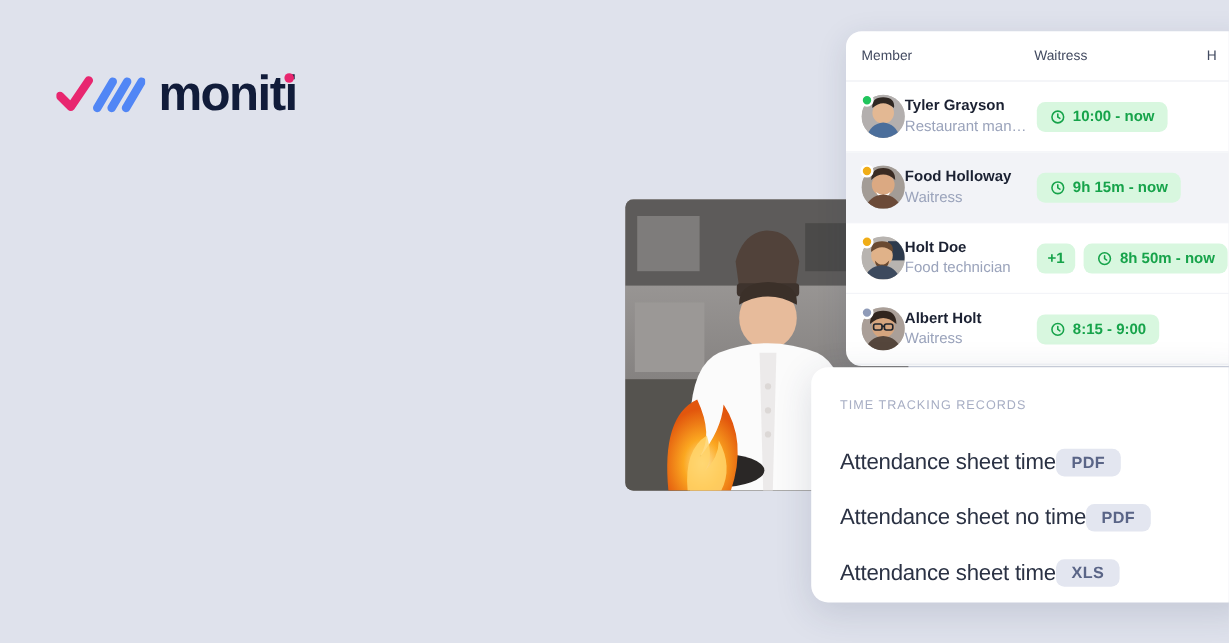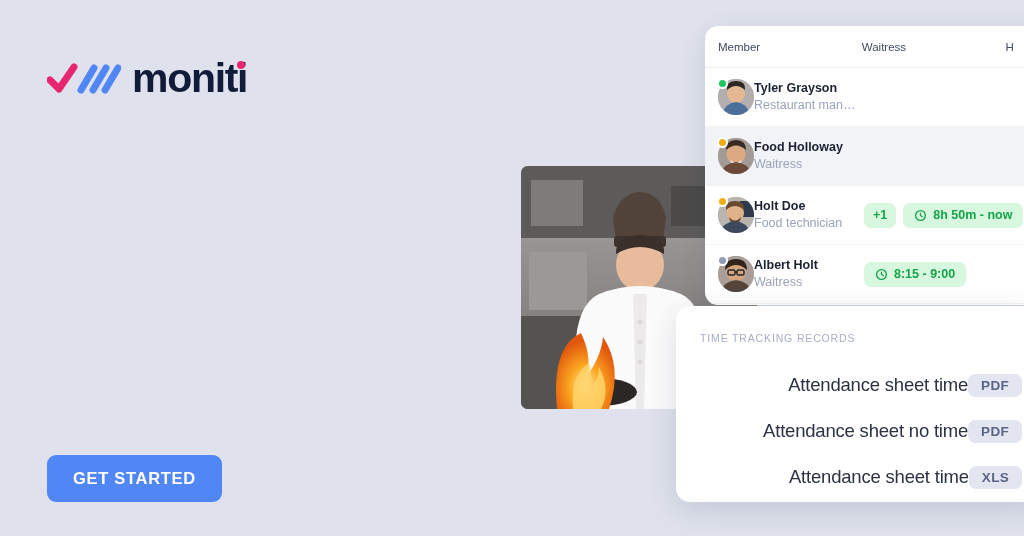--- a/index.html
+++ b/index.html
@@ -107,21 +107,21 @@
     position:absolute; left:676px; top:306px; width:368px; height:196px;
     background:#fff; border-radius:14px;
     box-shadow:0 8px 30px rgba(42,51,85,.15);
     padding:26px 22px 0 24px;
   }
   .rec-title {
     font-size:10.5px; letter-spacing:0.85px; color:#a7aec4; font-weight:400;
     text-transform:uppercase; margin-bottom:18px;
   }
   .rec-row {
-    display:flex; align-items:center; justify-content:flex-end;
+    display:flex; align-items:center; justify-content:flex-start;
     height:46px;
   }
   .rec-label { font-size:18.5px; color:#2b3244; font-weight:400; letter-spacing:-.2px; }
   .rec-badge {
     background:#e3e6f0; color:#5a6587; font-size:13.5px; font-weight:700;
     border-radius:7px; padding:4px 13px; letter-spacing:.3px;
   }
 </style>
 </head>
 <body>
@@ -135,21 +135,20 @@
       <line x1="46" y1="28" x2="59" y2="6" stroke="#5186f5" stroke-width="7" stroke-linecap="round"></line>
       <line x1="58" y1="28" x2="71" y2="6" stroke="#5186f5" stroke-width="7" stroke-linecap="round"></line>
     </svg>
     <span class="logo-word">
       <span>moniti</span>
       <span class="logo-dot"></span>
     </span>
   </div>
 
 
-  <button class="cta">GET STARTED</button>
 </div>
 
 <div class="photo">
   <svg viewBox="0 0 236 243" preserveAspectRatio="xMidYMid slice">
     <defs>
       <linearGradient id="kit" x1="0" y1="0" x2="0" y2="1">
         <stop offset="0" stop-color="#a9a6a4"></stop>
           <stop offset="1" stop-color="#6f6c6b"></stop>
       </linearGradient>
       <radialGradient id="fl" cx="50%" cy="70%" r="60%">
@@ -198,39 +197,57 @@
           <path d="M9 11 q9-8 18 0 q1-9-9-9 q-10 0-9 9z" fill="#2f2722"></path>
           <path d="M4 36 q3-12 14-13 q11 1 14 13z" fill="#4b6e9b"></path>
         </svg>
       </span>
       <span class="dot online"></span>
     </div>
     <div class="who">
       <div class="nm">Tyler Grayson</div>
       <div class="rl">Restaurant mana...</div>
     </div>
+    <div class="pres">
+      <span class="pill">
+        <svg width="13" height="13" viewBox="0 0 24 24" fill="none" stroke="#16a34a" stroke-width="2.4">
+          <circle cx="12" cy="12" r="9"></circle>
+            <path d="M12 7.5V12l3.2 2.2" stroke-linecap="round"></path>
+        </svg>
+        <span>10:00 - now</span>
+      </span>
+    </div>
     <div class="m-right"></div>
   </div>
 
   <div class="m-row alt">
     <div class="av-wrap">
       <span class="av">
         <svg viewBox="0 0 36 36">
           <rect width="36" height="36" fill="#a39c96"></rect>
           <circle cx="18" cy="16" r="9.5" fill="#dba982"></circle>
           <path d="M8 12 q10-9 20 0 q0-10-10-10 q-10 0-10 10z" fill="#3a2b22"></path>
           <path d="M12 22 q6 5 12 0 q-3 6-6 6 q-3 0-6-6z" fill="#fff"></path>
           <path d="M3 36 q3-11 15-12 q12 1 15 12z" fill="#6b4a38"></path>
         </svg>
       </span>
       <span class="dot away"></span>
     </div>
     <div class="who">
       <div class="nm">Food Holloway</div>
       <div class="rl">Waitress</div>
+    </div>
+    <div class="pres">
+      <span class="pill">
+        <svg width="13" height="13" viewBox="0 0 24 24" fill="none" stroke="#16a34a" stroke-width="2.4">
+          <circle cx="12" cy="12" r="9"></circle>
+            <path d="M12 7.5V12l3.2 2.2" stroke-linecap="round"></path>
+        </svg>
+        <span>9h 15m - now</span>
+      </span>
     </div>
 
   </div>
 
   <div class="m-row">
     <div class="av-wrap">
       <span class="av">
         <svg viewBox="0 0 36 36">
           <rect width="36" height="36" fill="#b8b4b0"></rect>
           <rect x="22" y="4" width="14" height="16" fill="#2d3a4c"></rect>

